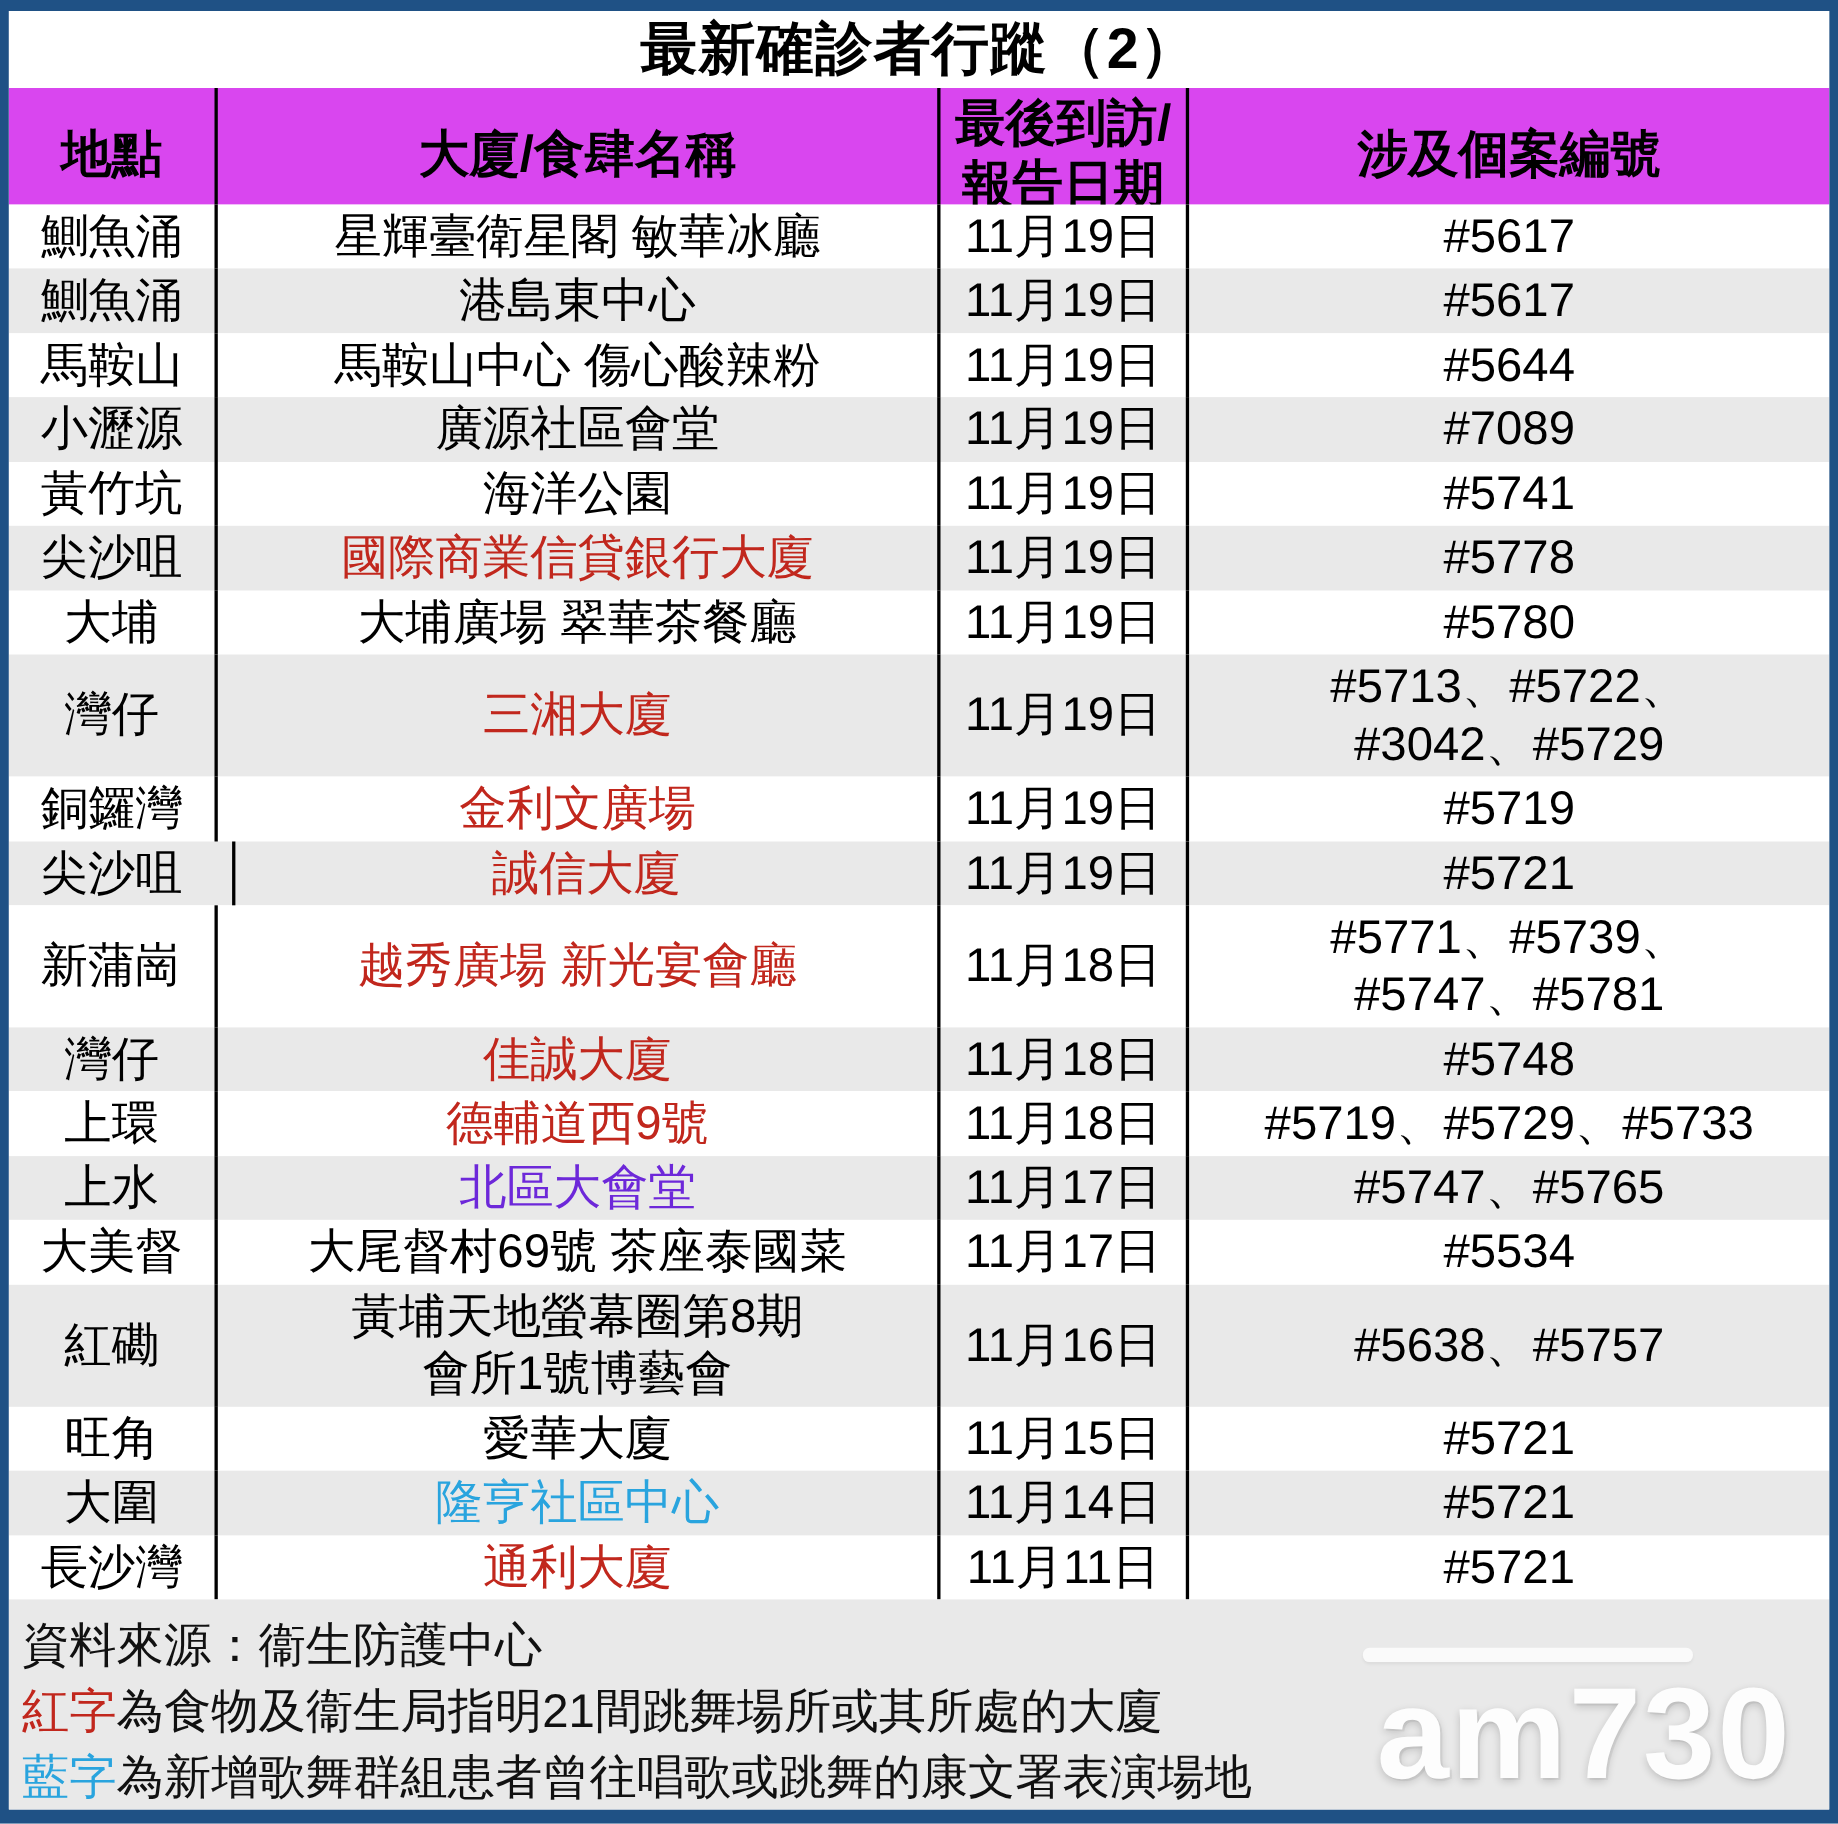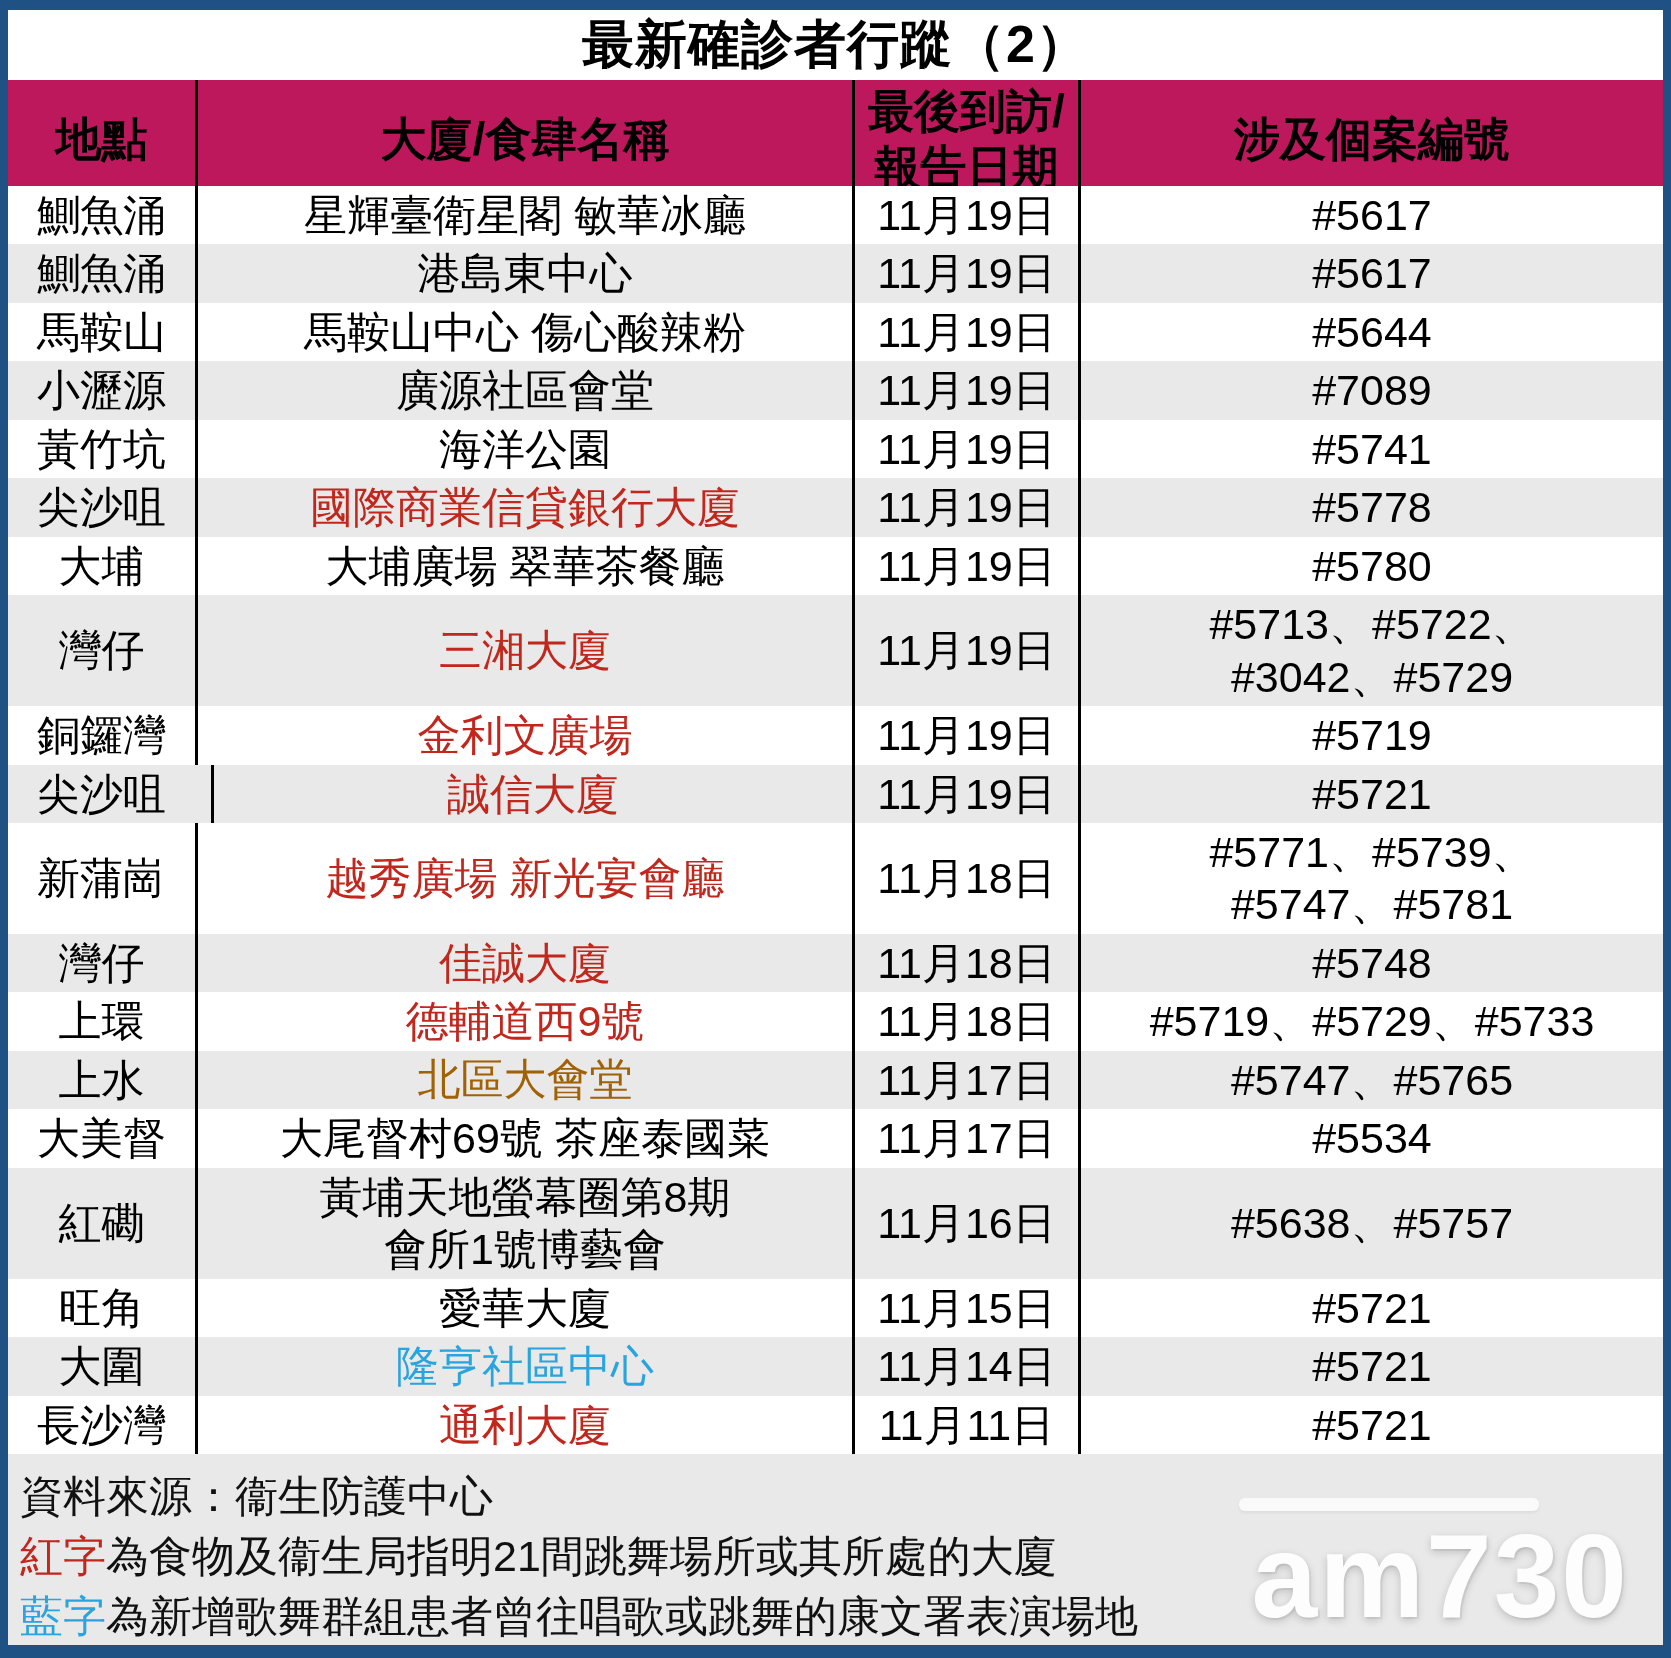--- a/index.html
+++ b/index.html
@@ -8,21 +8,21 @@
     border:8px solid #1F5185;border-top-width:10px;border-bottom-width:13px;
     background:#fff;overflow:hidden;
     font-family:"Liberation Sans","DejaVu Sans",sans-serif;
     display:flex;flex-direction:column;color:#000;
   }
   .title{
     flex:0 0 64px;display:flex;align-items:center;justify-content:center;
     font-size:52px;font-weight:700;letter-spacing:1px;background:#fff;
   }
   .grid{display:grid;grid-template-columns:187px 657px 226px 1fr;}
-  .thead{background:#be185d;min-height:106px;}
+  .thead{background:#d946ef;min-height:106px;}
   .thead .cell{font-weight:700;font-size:46px;}
   .cell{
     display:flex;flex-direction:column;align-items:center;justify-content:center;
     text-align:center;font-size:43px;line-height:1.22;padding:3px 4px;
     box-sizing:border-box;white-space:nowrap;
   }
   .c2,.c3,.c4{border-left:3px solid #000;}
   .row{min-height:57px;}
   .tbody .row:nth-child(odd){background:#FFFFFF;}
   .tbody .row:nth-child(even){background:#E9E9E9;}
@@ -156,21 +156,21 @@
 
     <div class="grid row">
       <div class="cell c1">上環</div>
       <div class="cell c2" style="color: rgb(193, 39, 29);">德輔道西9號</div>
       <div class="cell c3">11月18日</div>
       <div class="cell c4">#5719、#5729、#5733</div>
     </div>
 
     <div class="grid row">
       <div class="cell c1">上水</div>
-      <div class="cell c2" style="color: #a16207; font-family: Liberation Serif, serif;">北區大會堂</div>
+      <div class="cell c2" style="color: #6d28d9;">北區大會堂</div>
       <div class="cell c3">11月17日</div>
       <div class="cell c4">#5747、#5765</div>
     </div>
 
     <div class="grid row">
       <div class="cell c1">大美督</div>
       <div class="cell c2">大尾督村69號 茶座泰國菜</div>
       <div class="cell c3">11月17日</div>
       <div class="cell c4">#5534</div>
     </div>

